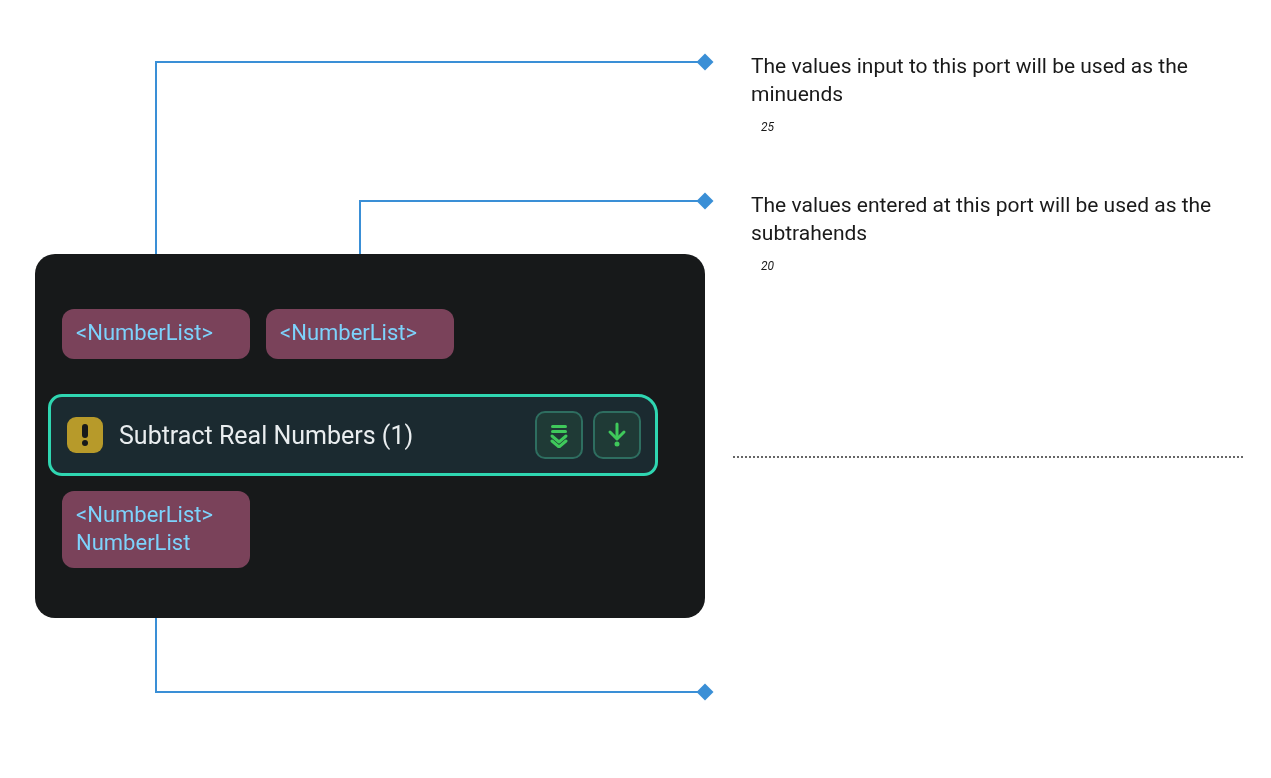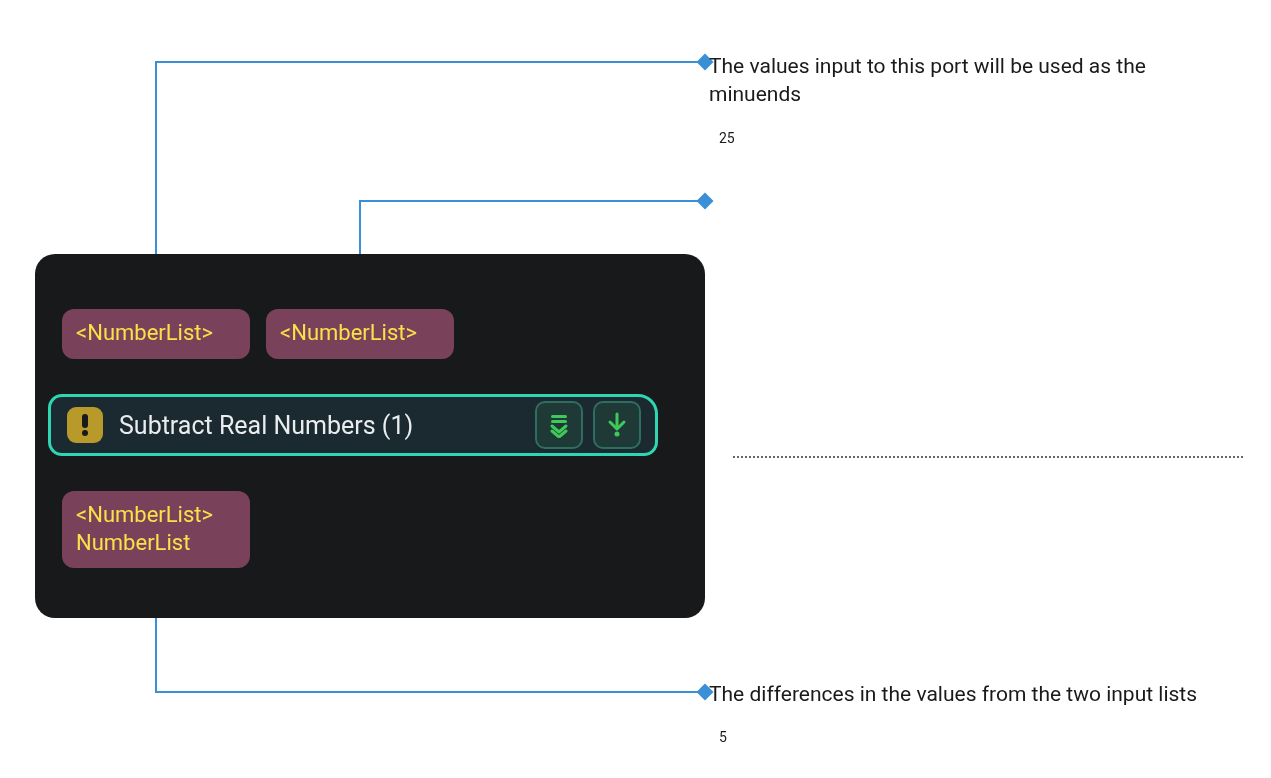--- a/index.html
+++ b/index.html
@@ -21,39 +21,39 @@
     width: 670px;
     height: 364px;
     background: #17191a;
     border-radius: 20px;
   }
 
   
   .port {
     position: absolute;
     background: #7a425a;
-    color: #fde047;
+    color: #7dd3fc;
     border-radius: 12px;
     padding: 10px 14px 12px 14px;
     font-size: 22px;
     line-height: 1.25;
   }
   .port-type { display: block; }
   .port-name { display: block; }
   .port-minuend { left: 62px; top: 309px; width: 188px; }
   .port-subtrahend { left: 266px; top: 309px; width: 188px; }
   .port-difference { left: 62px; top: 491px; width: 188px; }
 
   
   .titlebar {
     position: absolute;
     left: 48px;
     top: 394px;
     width: 610px;
-    height: 62px;
+    height: 82px;
     background: #1b2a30;
     border: 3px solid #2fd6b1;
     border-radius: 14px 20px 14px 14px;
     display: flex;
     align-items: center;
     padding: 0 14px 0 16px;
     color: #e9edef;
   }
   .warn-badge {
     width: 36px; height: 36px;
@@ -72,30 +72,31 @@
     border: 2px solid #2e6e60;
     border-radius: 10px;
     display: flex; align-items: center; justify-content: center;
     cursor: pointer;
   }
   .action-btn svg { display: block; }
 
   
   .anno {
     position: absolute;
-    left: 709px;
+    left: 751px;
     width: 510px;
     color: #1a1a1a;
     font-size: 21px;
     line-height: 1.35;
   }
   .anno .value {
-    margin-top: 20px;
+    margin-top: 10px;
     margin-left: 10px;
-    font-size: 14px;
+    font-size: 12px;
+    font-style: italic;
   }
   .anno1 { top: 52px; }
   .anno2 { top: 191px; }
   .anno3 { top: 680px; }
 
   
   .divider {
     position: absolute;
     left: 733px;
     top: 456px;
@@ -174,21 +175,21 @@
 
   <div class="port port-difference">
     <span class="port-type">&lt;NumberList&gt;</span>
     <span class="port-name">NumberList</span>
   </div>
 
   <div class="anno anno1">
     <div>The values input to this port will be used as the minuends</div>
     <div class="value">25</div>
   </div>
+  <div class="anno anno2">
+    <div>The values entered at this port will be used as the subtrahends</div>
+    <div class="value">20</div>
+  </div>
 
   <div class="divider"></div>
 
-  <div class="anno anno3">
-    <div>The differences in the values from the two input lists</div>
-    <div class="value">5</div>
-  </div>
 
 </div>
 
 </body></html>

